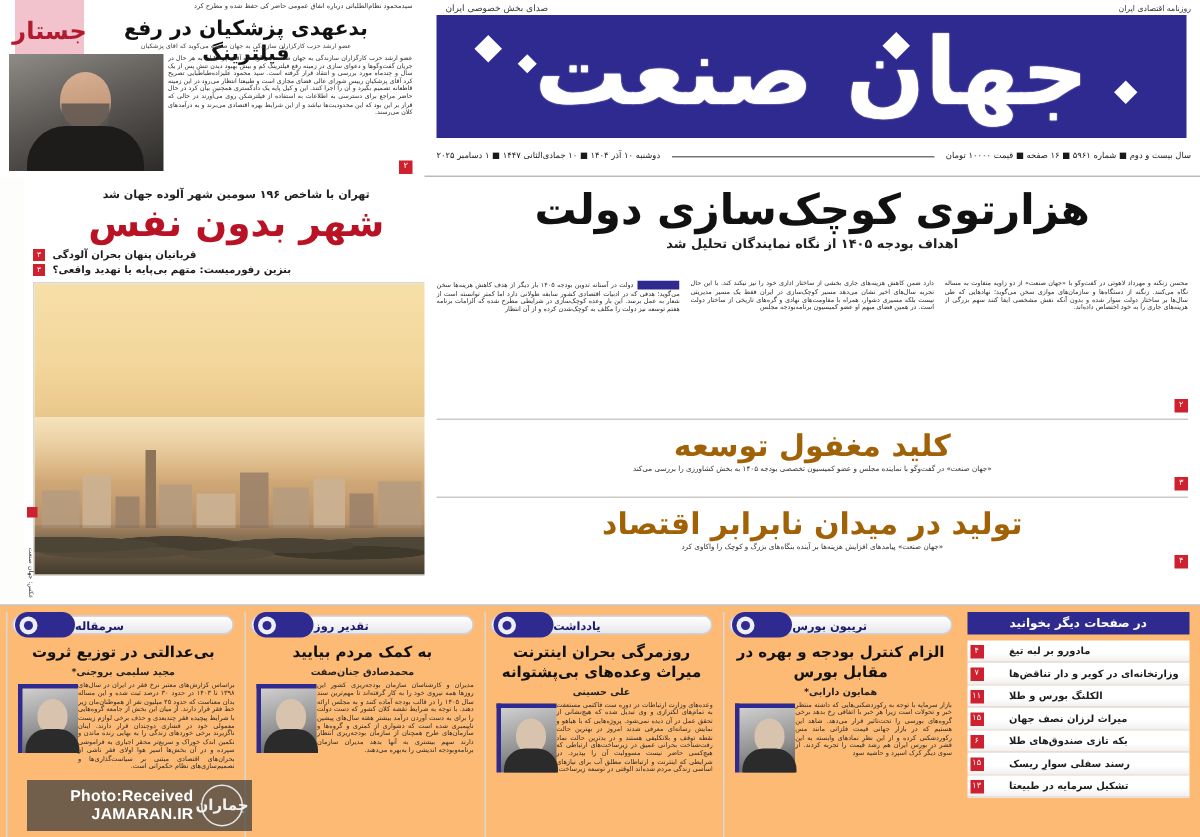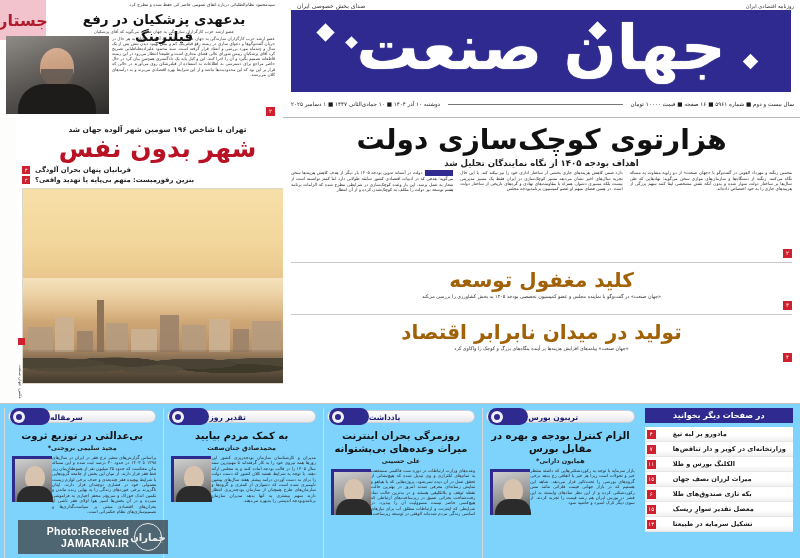--- a/index.html
+++ b/index.html
@@ -22,21 +22,21 @@
   .ctr { text-align: center; }
 
   
   .jostar-panel {
     position: absolute; left: 0; top: 0;
     width: 283px; height: 118px;
     background: #ffffff;
     border-left: 0;
   }
   .jostar-tab {
-    position: absolute; left: 0; top: 0;
+    position: absolute; left: 10px; top: 0;
     width: 46px; height: 40px;
     background: #f2c3cd;
     display: flex; align-items: center; justify-content: center;
   }
   .jostar-tab span {
     color: #b01b2e; font-size: 16px; font-weight: bold;
     letter-spacing: -1px;
   }
   .jostar-kicker {
     position: absolute; right: 8px; top: 2px;
@@ -220,21 +220,21 @@
     background: #ffffff;
     padding: 2px 8px 0 8px;
   }
   .ms-head {
     font-size: 28px; font-weight: bold; color: #111;
     text-align: center; line-height: 1.12; letter-spacing: -1px;
     margin: 4px 0 3px 0;
   }
   .ms-sub {
     font-size: 8.6px; color: #222; text-align: center;
-    margin-bottom: 2px; font-weight: 600;
+    margin-bottom: 19px; font-weight: 600;
   }
   .ms-cols {
     display: flex; flex-direction: row-reverse;
     gap: 7px; height: 77px; overflow: hidden;
   }
   .ms-col {
     flex: 1; font-size: 4.3px; line-height: 5.2px; color: #2b2b2b;
     text-align: justify; overflow: hidden; position: relative;
   }
   .ms-tag {
@@ -251,21 +251,21 @@
   }
   .sec-sub {
     font-size: 4.8px; color: #333; text-align: center; margin-bottom: 2px;
   }
   .sec-flag { width: 9px; height: 9px; background: #cf2030; }
 
   
   .bottom {
     position: absolute; left: 0; top: 403px;
     width: 800px; height: 155px;
-    background: #7dd3fc;
+    background: #fdba74;
     display: flex; flex-direction: row-reverse;
     border-top: 1px solid #c4c4c4;
     padding: 4px 4px 0 4px;
     gap: 4px;
   }
   .bcol {
     flex: 1 1 0; position: relative;
     padding: 0 3px;
     border-left: 1px solid #d8d8d8;
     overflow: hidden;
@@ -556,21 +556,21 @@
         </div>
         <div class="op-item">
           <span class="t rtl">میراث لرزان نصف جهان</span>
           <span class="op-chip">۱۵</span>
         </div>
         <div class="op-item">
           <span class="t rtl">بکه تازی صندوق‌های طلا</span>
           <span class="op-chip">۶</span>
         </div>
         <div class="op-item">
-          <span class="t rtl">معضل تقدیر سوارِ ریسک</span>
+          <span class="t rtl">رسند سفلی سوارِ ریسک</span>
           <span class="op-chip">۱۵</span>
         </div>
         <div class="op-item">
           <span class="t rtl">تشکیل سرمایه در طبیعتا</span>
           <span class="op-chip">۱۳</span>
         </div>
       </div>
     </div>
   </div>
 

